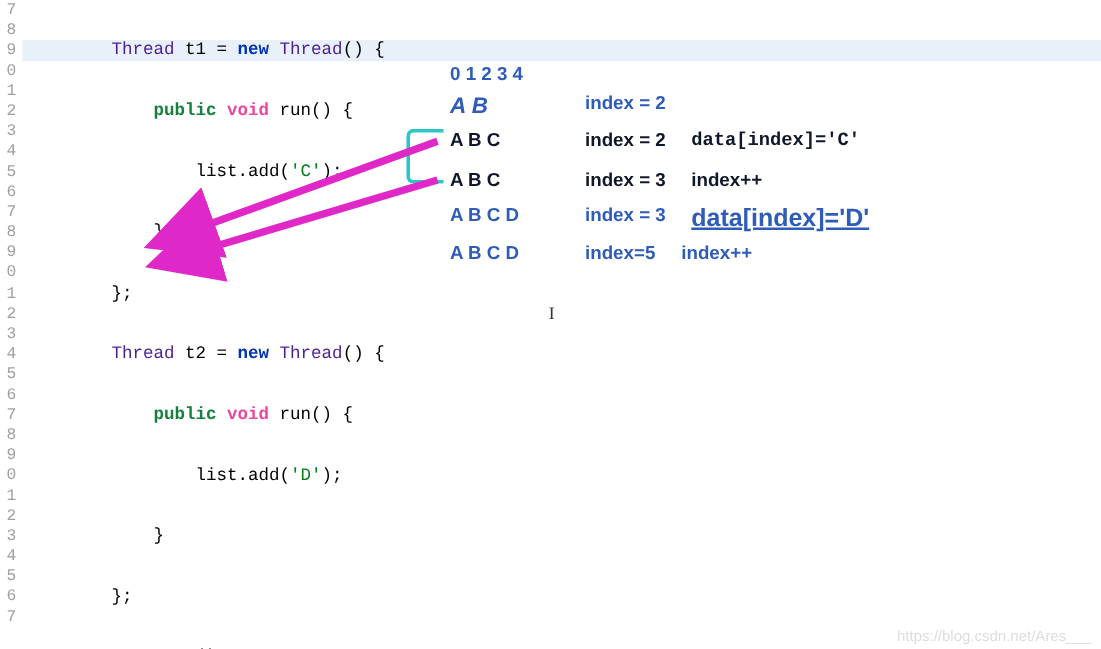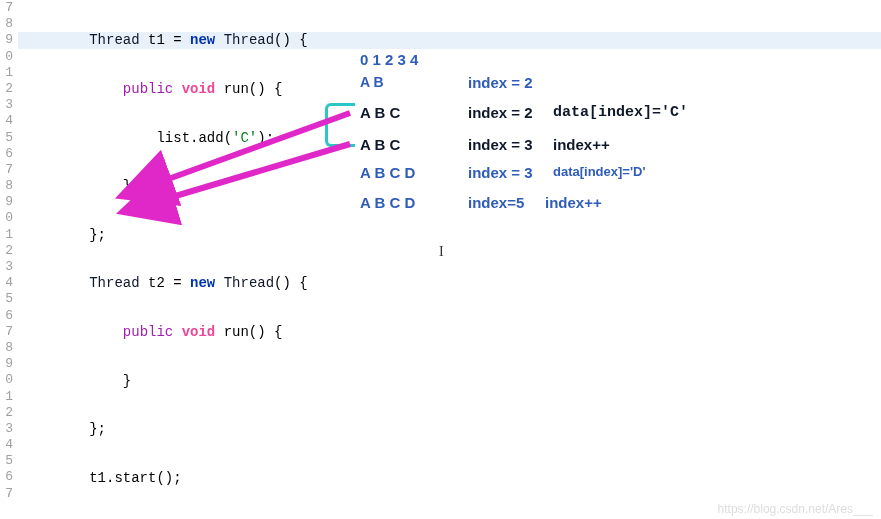--- a/index.html
+++ b/index.html
@@ -32,24 +32,24 @@
       line-height: 16.2px;
       white-space: pre;
       position: relative;
     }
     .code-line {
       height: 16.2px;
       padding-left: 4px;
     }
     .hl-line { background: #e8f0fa; }
     .kw-new { color: #0033b3; font-weight: bold; text-align: center; }
-    .kw-public { color: #a21caf; font-weight: normal; }
+    .kw-public { color: #15803d; font-weight: bold; }
     .kw-void { color: #ec4899; font-weight: bold; }
     .str { color: #067d17; }
-    .type { color: #0f172a; }
+    .type { color: #4c1d95; }
     .annotations {
       position: absolute;
       left: 0; top: 16px;
       width: 881px;
       height: 519px;
       pointer-events: none;
     }
     .anno-text {
       position: absolute;
       font-family: Arial, sans-serif;
@@ -126,20 +126,21 @@
   </div>
 
   <div class="code">
     <div class="code-line hl-line">        <span class="type">Thread</span> t1 = <span class="kw-new">new</span> <span class="type">Thread</span>() {</div>
     <div class="code-line">            <span class="kw-public">public</span> <span class="kw-void">void</span> run() {</div>
     <div class="code-line">                list.add(<span class="str">'C'</span>);</div>
     <div class="code-line">            }</div>
     <div class="code-line">        };</div>
     <div class="code-line">        <span class="type">Thread</span> t2 = <span class="kw-new">new</span> <span class="type">Thread</span>() {</div>
     <div class="code-line">            <span class="kw-public">public</span> <span class="kw-void">void</span> run() {</div>
+    <div class="code-line">                list.add(<span class="str">'D'</span>);</div>
     <div class="code-line">            }</div>
     <div class="code-line">        };</div>
     <div class="code-line">        t1.start();</div>
     
     
     
     
     
     
     
@@ -175,34 +176,34 @@
     <defs>
       <marker id="ah2" markerWidth="10" markerHeight="10" refX="2" refY="5" orient="auto">
         <path d="M0,0 L10,5 L0,10 Z" fill="#e028c8"></path>
       </marker>
     </defs>
     <line x1="350" y1="128" x2="162" y2="184" stroke="#e028c8" stroke-width="6" marker-end="url(#ah2)"></line>
   </svg>
 
   <div class="anno-text blue" style="left:360px; top:35px; font-size:15px;">0 1 2 3 4</div>
 
-  <div class="anno-text blue" style="left:360px; top:58px; font-size:14px;">A B</div>
+  <div class="anno-text blue" style="left:360px; top:58px; font-size:18px;font-style:italic;">A B</div>
   <div class="anno-text blue" style="left:468px; top:58px; font-size:15px;">index = 2</div>
 
   <div class="anno-text red" style="left:360px; top:88px; font-size:15px;">A B C</div>
   <div class="anno-text red" style="left:468px; top:88px; font-size:15px;">index = 2</div>
   <div class="anno-text red" style="left:553px; top:88px; font-size:15px;font-family:Liberation Mono, monospace;">data[index]='C'</div>
 
   <div class="anno-text red" style="left:360px; top:120px; font-size:15px;">A B C</div>
   <div class="anno-text red" style="left:468px; top:120px; font-size:15px;">index = 3</div>
   <div class="anno-text red" style="left:553px; top:120px; font-size:15px;">index++</div>
 
   <div class="anno-text blue" style="left:360px; top:148px; font-size:15px;">A B C D</div>
   <div class="anno-text blue" style="left:468px; top:148px; font-size:15px;">index = 3</div>
-  <div class="anno-text blue" style="left:553px; top:148px; font-size:13px;">data[index]='D'</div>
+  <div class="anno-text blue" style="left:553px; top:148px; font-size:20px;text-decoration:underline;">data[index]='D'</div>
 
   <div class="anno-text blue" style="left:360px; top:178px; font-size:15px;">A B C D</div>
   <div class="anno-text blue" style="left:468px; top:178px; font-size:15px;">index=5</div>
   <div class="anno-text blue" style="left:545px; top:178px; font-size:15px;">index++</div>
 
   <div class="cursor-caret" style="left:439px; top:228px;">I</div>
 </div>
 
 <div class="watermark">https://blog.csdn.net/Ares___</div>
 

